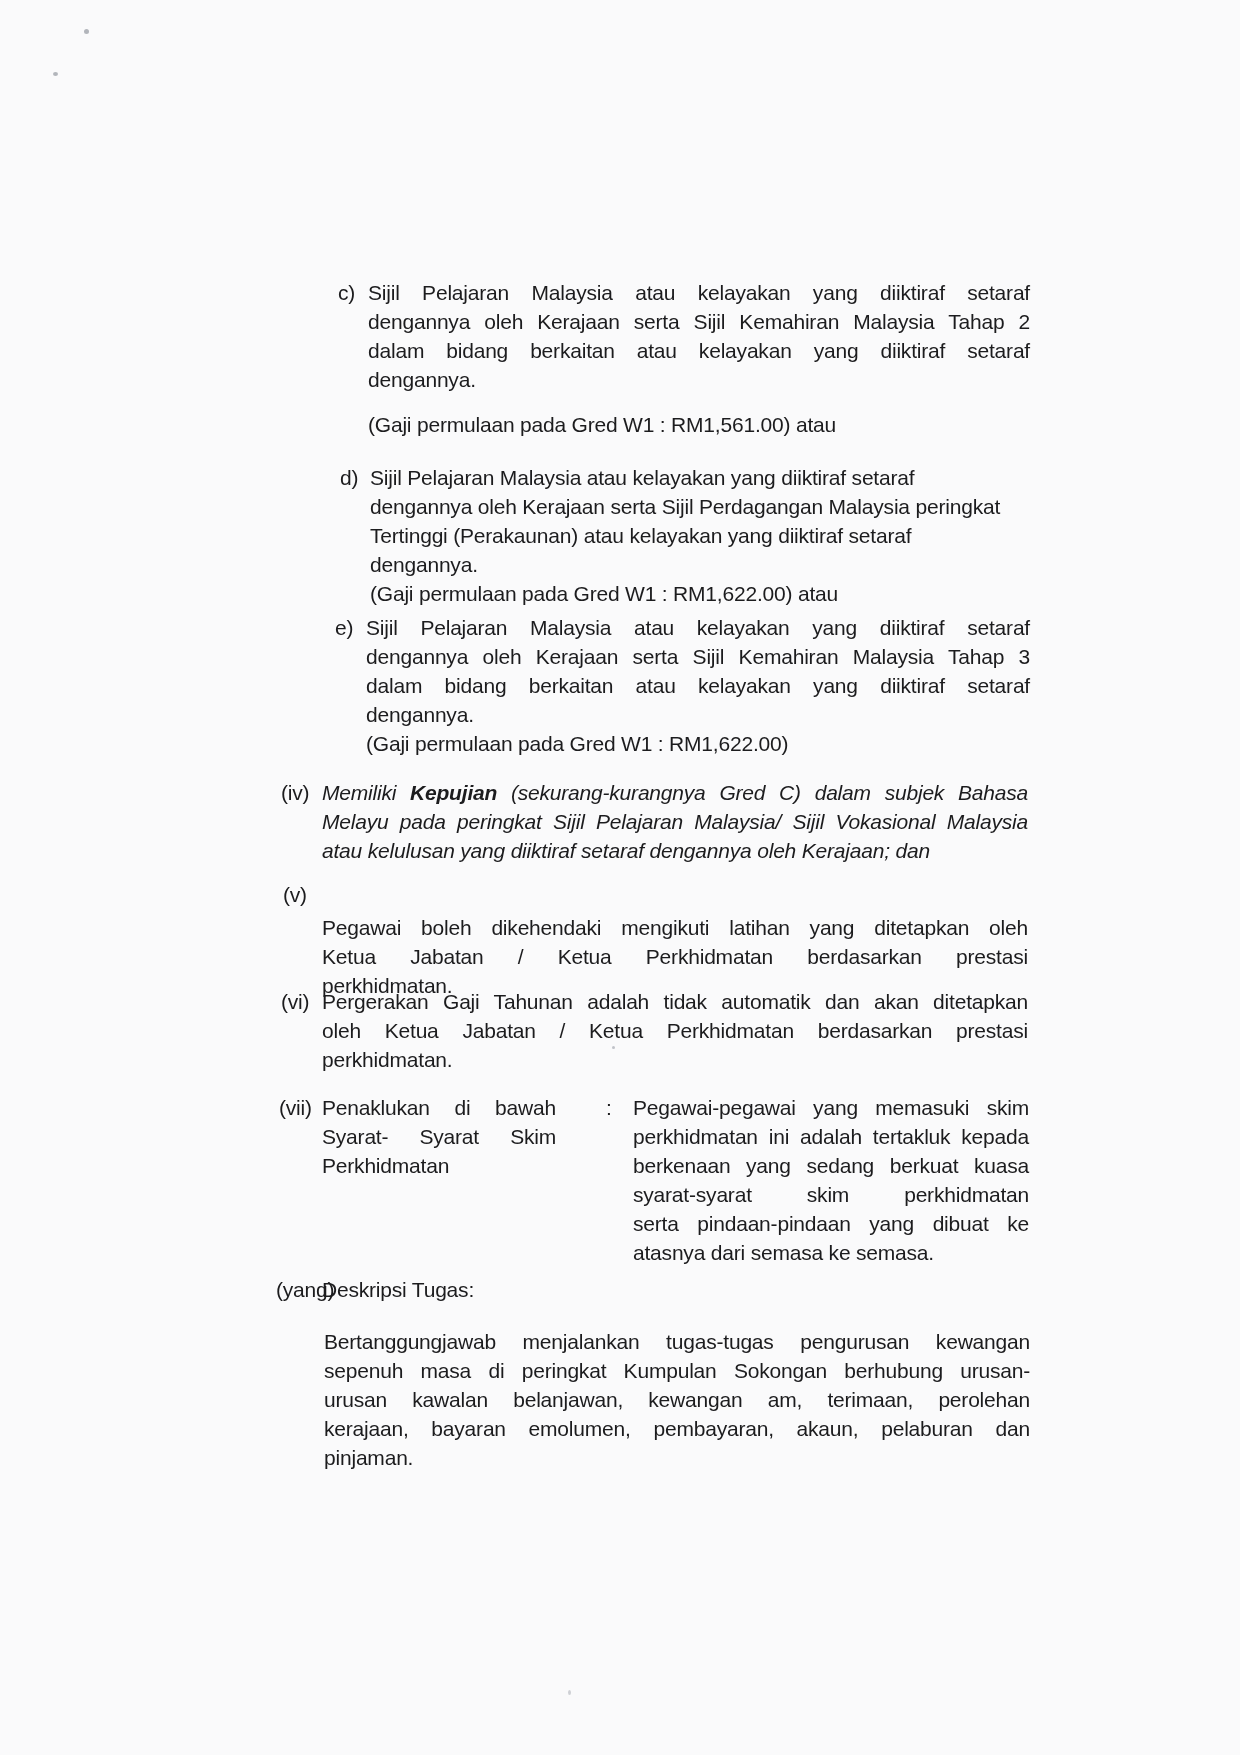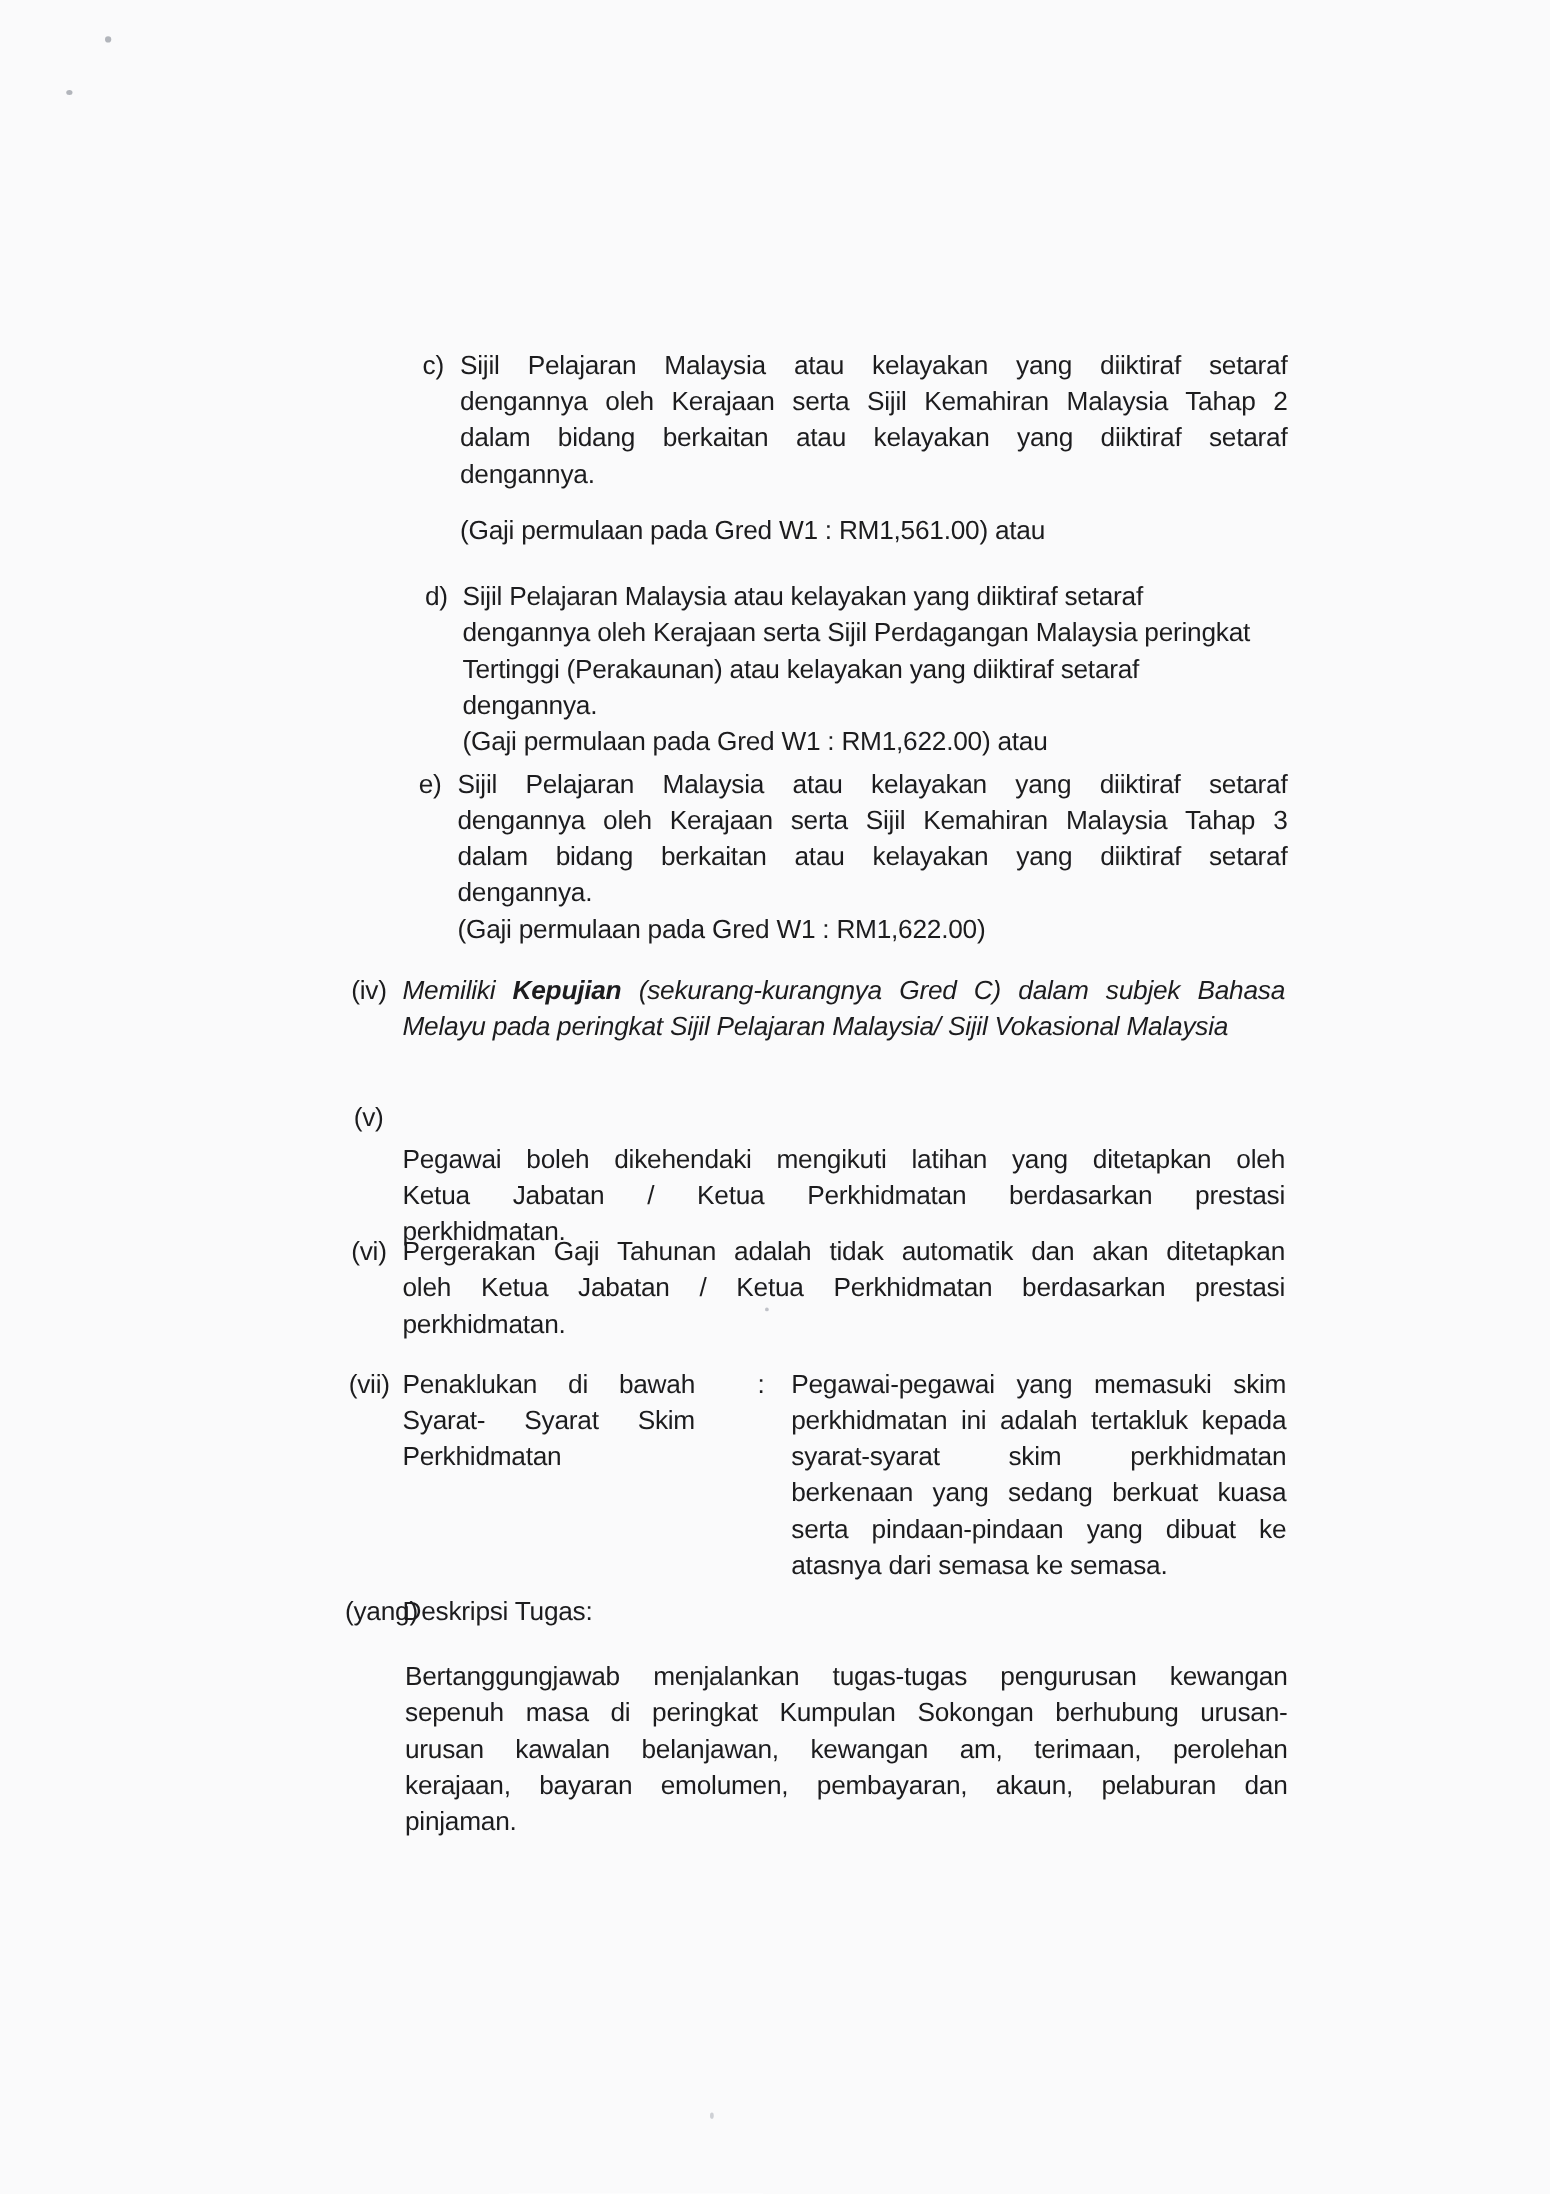--- a/index.html
+++ b/index.html
@@ -64,20 +64,21 @@
       <div class="line">dalam bidang berkaitan atau kelayakan yang diiktiraf setaraf</div>
       <div class="line">dengannya.</div>
     </div>
   <div class="abs" style="left:366px;top:729px;">(Gaji permulaan pada Gred W1 : RM1,622.00)</div>
 
   <div class="abs label" style="left:281px;top:778px;">(iv)</div>
   <div class="abs" style="left:322px;top:778px;width:706px;font-style:italic;">
     <div class="line just"><span>Memiliki </span><b>Kepujian</b><span> (sekurang-kurangnya Gred C) dalam subjek Bahasa</span></div>
     <div class="jl">
         <div class="line">Melayu pada peringkat Sijil Pelajaran Malaysia/ Sijil Vokasional Malaysia</div>
+        <div class="line">atau kelulusan yang diiktiraf setaraf dengannya oleh Kerajaan; dan</div>
       </div>
   </div>
 
   <div class="abs label" style="left:283px;top:880px;">(v)</div>
   <div class="abs jl" style="left:322px;top:913px;width:706px;">
       <div class="line">Pegawai boleh dikehendaki mengikuti latihan yang ditetapkan oleh</div>
       <div class="line">Ketua Jabatan / Ketua Perkhidmatan berdasarkan prestasi</div>
       <div class="line">perkhidmatan.</div>
     </div>
 
@@ -91,22 +92,22 @@
   <div class="abs label" style="left:279px;top:1093px;">(vii)</div>
   <div class="abs jl" style="left:322px;top:1093px;width:234px;">
       <div class="line">Penaklukan di bawah</div>
       <div class="line">Syarat- Syarat Skim</div>
       <div class="line">Perkhidmatan</div>
     </div>
   <div class="abs" style="left:606px;top:1093px;">:</div>
   <div class="abs jl" style="left:633px;top:1093px;width:396px;">
       <div class="line">Pegawai-pegawai yang memasuki skim</div>
       <div class="line">perkhidmatan ini adalah tertakluk kepada</div>
+      <div class="line">berkenaan yang sedang berkuat kuasa</div>
       <div class="line">syarat-syarat skim perkhidmatan</div>
-      <div class="line">berkenaan yang sedang berkuat kuasa</div>
       <div class="line">serta pindaan-pindaan yang dibuat ke</div>
       <div class="line">atasnya dari semasa ke semasa.</div>
     </div>
 
   <div class="abs label" style="left:276px;top:1275px;">(yang)</div>
   <div class="abs" style="left:322px;top:1275px;">Deskripsi Tugas:</div>
   <div class="abs jl" style="left:324px;top:1327px;width:706px;">
       <div class="line">Bertanggungjawab menjalankan tugas-tugas pengurusan kewangan</div>
       <div class="line">sepenuh masa di peringkat Kumpulan Sokongan berhubung urusan-</div>
       <div class="line">urusan kawalan belanjawan, kewangan am, terimaan, perolehan</div>

